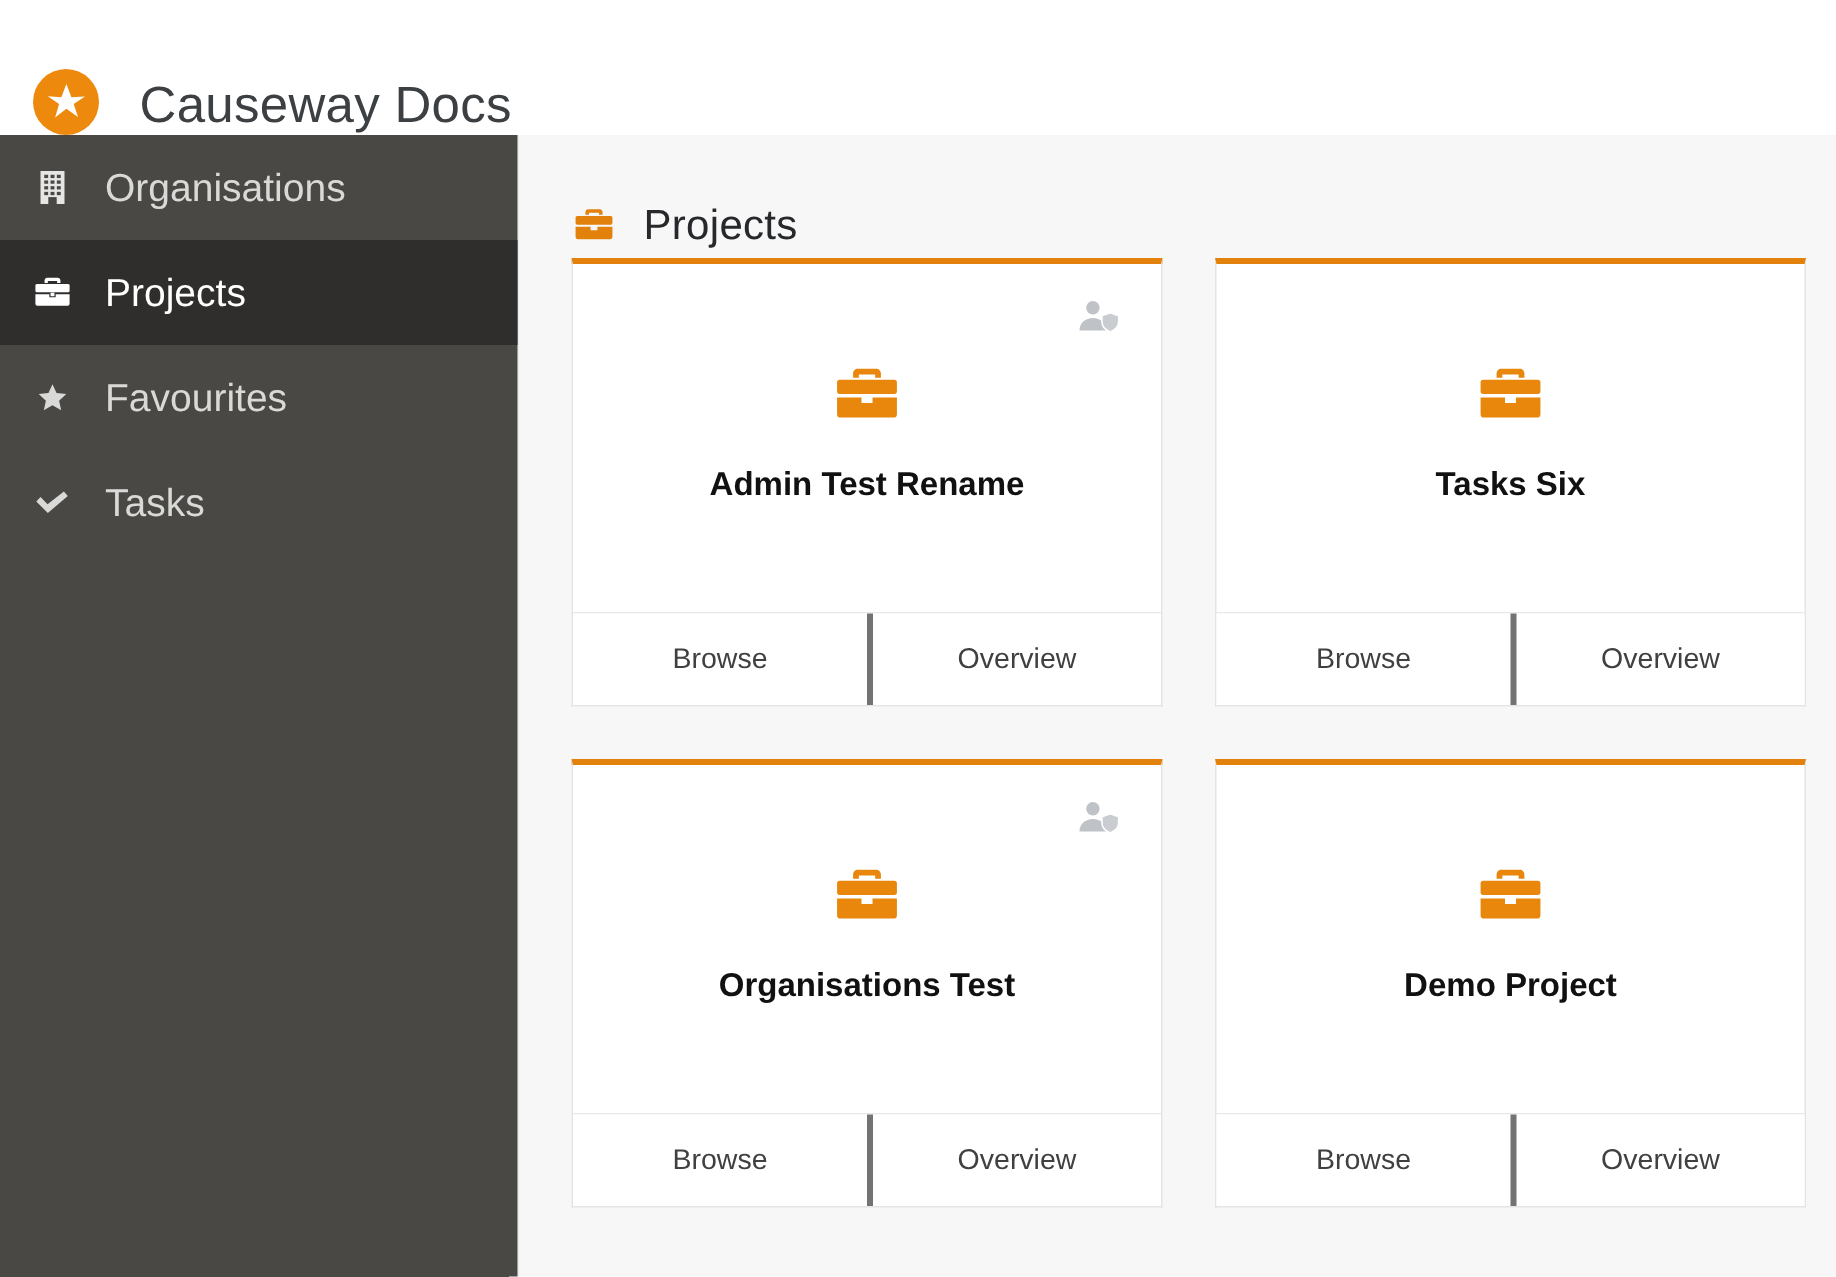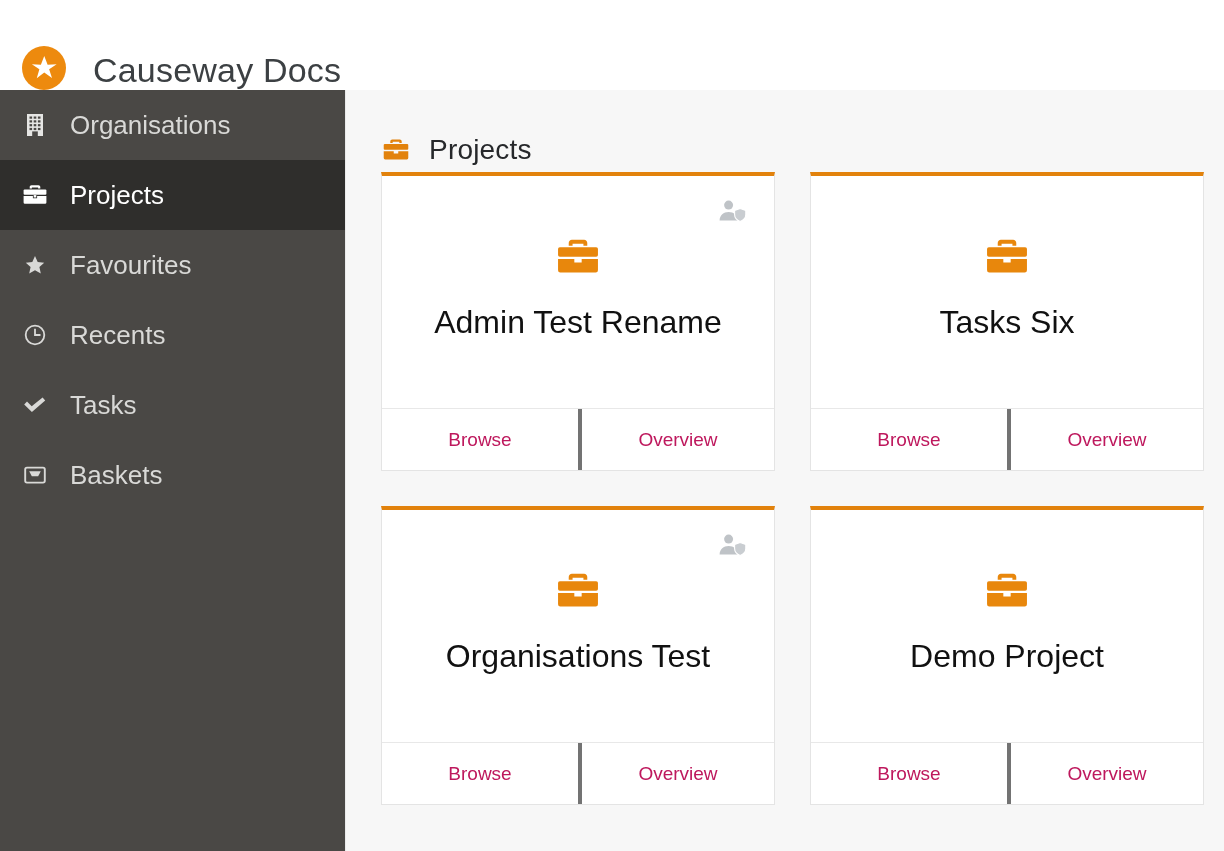--- a/index.html
+++ b/index.html
@@ -147,39 +147,39 @@
   }
   .card-icon {
     width: 48px;
     height: 48px;
     display: flex;
     align-items: center;
     justify-content: center;
     margin-bottom: 24px;
   }
   .card-title {
-    font-size: 32px;
-    font-weight: 400;
+    font-size: 22px;
+    font-weight: 700;
     color: #111111;
     text-align: center;
     line-height: 1.1;
     padding: 0 12px;
   }
   .card-footer {
     display: flex;
     height: 62px;
     border-top: 1px solid #E8E8E8;
   }
   .card-action {
     flex: 1 1 50%;
     display: flex;
     align-items: center;
     justify-content: center;
     font-size: 19px;
-    color: #be185d;
+    color: #404040;
     cursor: pointer;
     user-select: none;
     background: #FFFFFF;
   }
   .card-action + .card-action { border-left: 4px solid #737373; }
 </style>
 </head>
 <body>
 
 <div class="app-header">
@@ -231,48 +231,30 @@
 
   <div class="nav-item">
     <span class="nav-icon">
       <svg width="26" height="24" viewBox="0 0 24 24" aria-hidden="true">
         <path fill="#D9D9D7" d="M12 3.1 L14.7 9.0 L21.2 9.7 L16.4 14.1 L17.8 20.5 L12 17.2 L6.2 20.5 L7.6 14.1 L2.8 9.7 L9.3 9.0 Z"></path>
       </svg>
     </span>
     <span class="nav-label">Favourites</span>
   </div>
 
-  <div class="nav-item">
-    <span class="nav-icon">
-      <svg width="24" height="24" viewBox="0 0 24 24" aria-hidden="true">
-        <circle cx="12" cy="12" r="9.3" fill="none" stroke="#D9D9D7" stroke-width="1.8"></circle>
-        <path d="M12 6.6 V12 H16.6" fill="none" stroke="#D9D9D7" stroke-width="1.8" stroke-linecap="square"></path>
-      </svg>
-    </span>
-    <span class="nav-label">Recents</span>
-  </div>
 
   <div class="nav-item">
     <span class="nav-icon">
       <svg width="26" height="24" viewBox="0 0 26 24" aria-hidden="true">
         <path fill="#D9D9D7" d="M2.2 11.4 L5.0 8.4 L9.7 13.2 L20.6 4.6 L23.2 7.6 L9.9 19.0 Z"></path>
       </svg>
     </span>
     <span class="nav-label">Tasks</span>
   </div>
 
-  <div class="nav-item">
-    <span class="nav-icon">
-      <svg width="24" height="24" viewBox="0 0 24 24" aria-hidden="true">
-        <rect x="2.2" y="4.6" width="19.6" height="15" rx="1.8" fill="none" stroke="#D9D9D7" stroke-width="1.9"></rect>
-        <path fill="#D9D9D7" d="M6.2 8.2h11.6l-2.6 5.0H8.8z"></path>
-      </svg>
-    </span>
-    <span class="nav-label">Baskets</span>
-  </div>
 
 </nav>
 
 <main class="main">
 
   <div class="page-head">
     <span class="page-head-icon">
       <svg width="28" height="26" viewBox="0 0 26 24" aria-hidden="true">
         <path fill="#E2820C" d="M9.5 2.2h7c1 0 1.8.8 1.8 1.8v1.6h-2.2V4.4H9.9v1.2H7.7V4c0-1 .8-1.8 1.8-1.8z"></path>
         <rect x="1.6" y="6.4" width="22.8" height="5.4" rx="1" fill="#E2820C"></rect>

